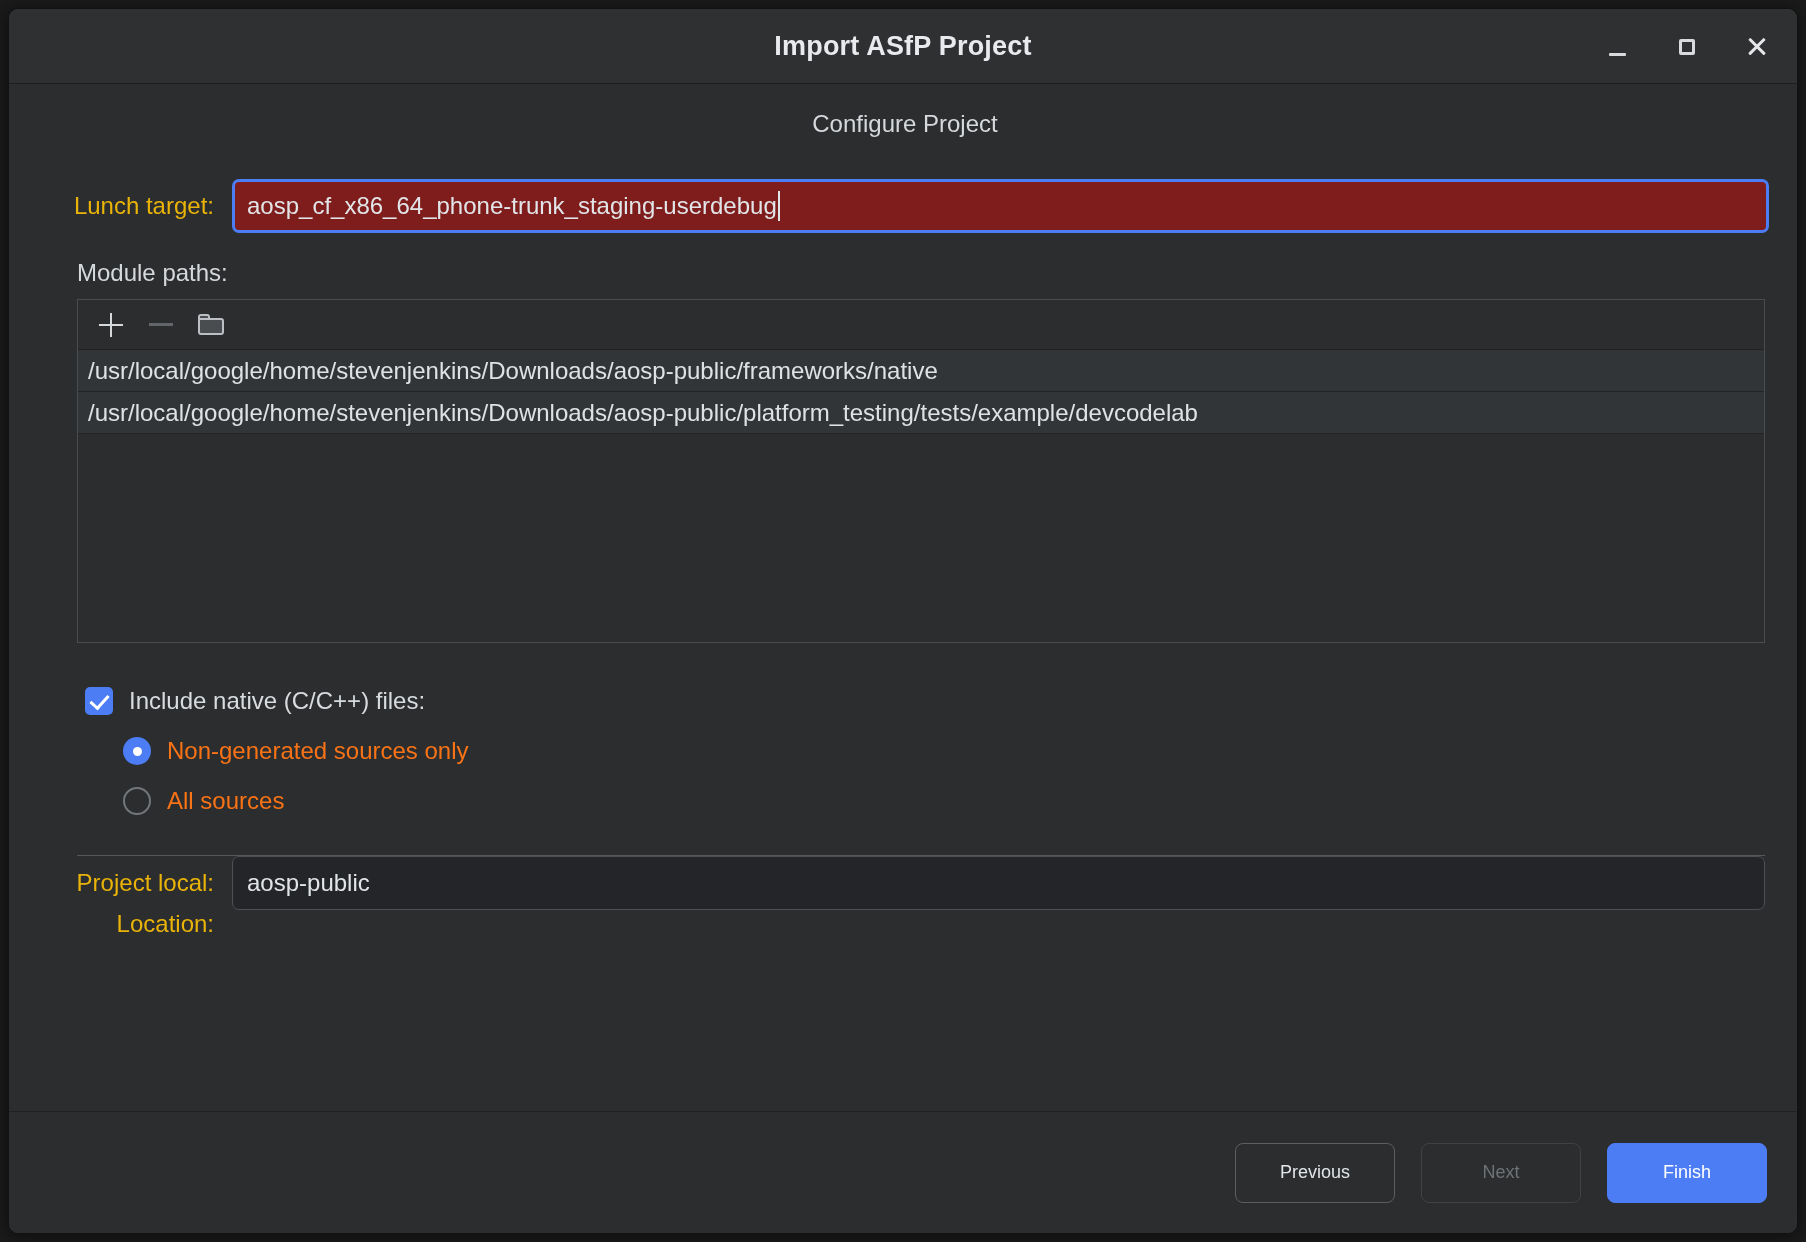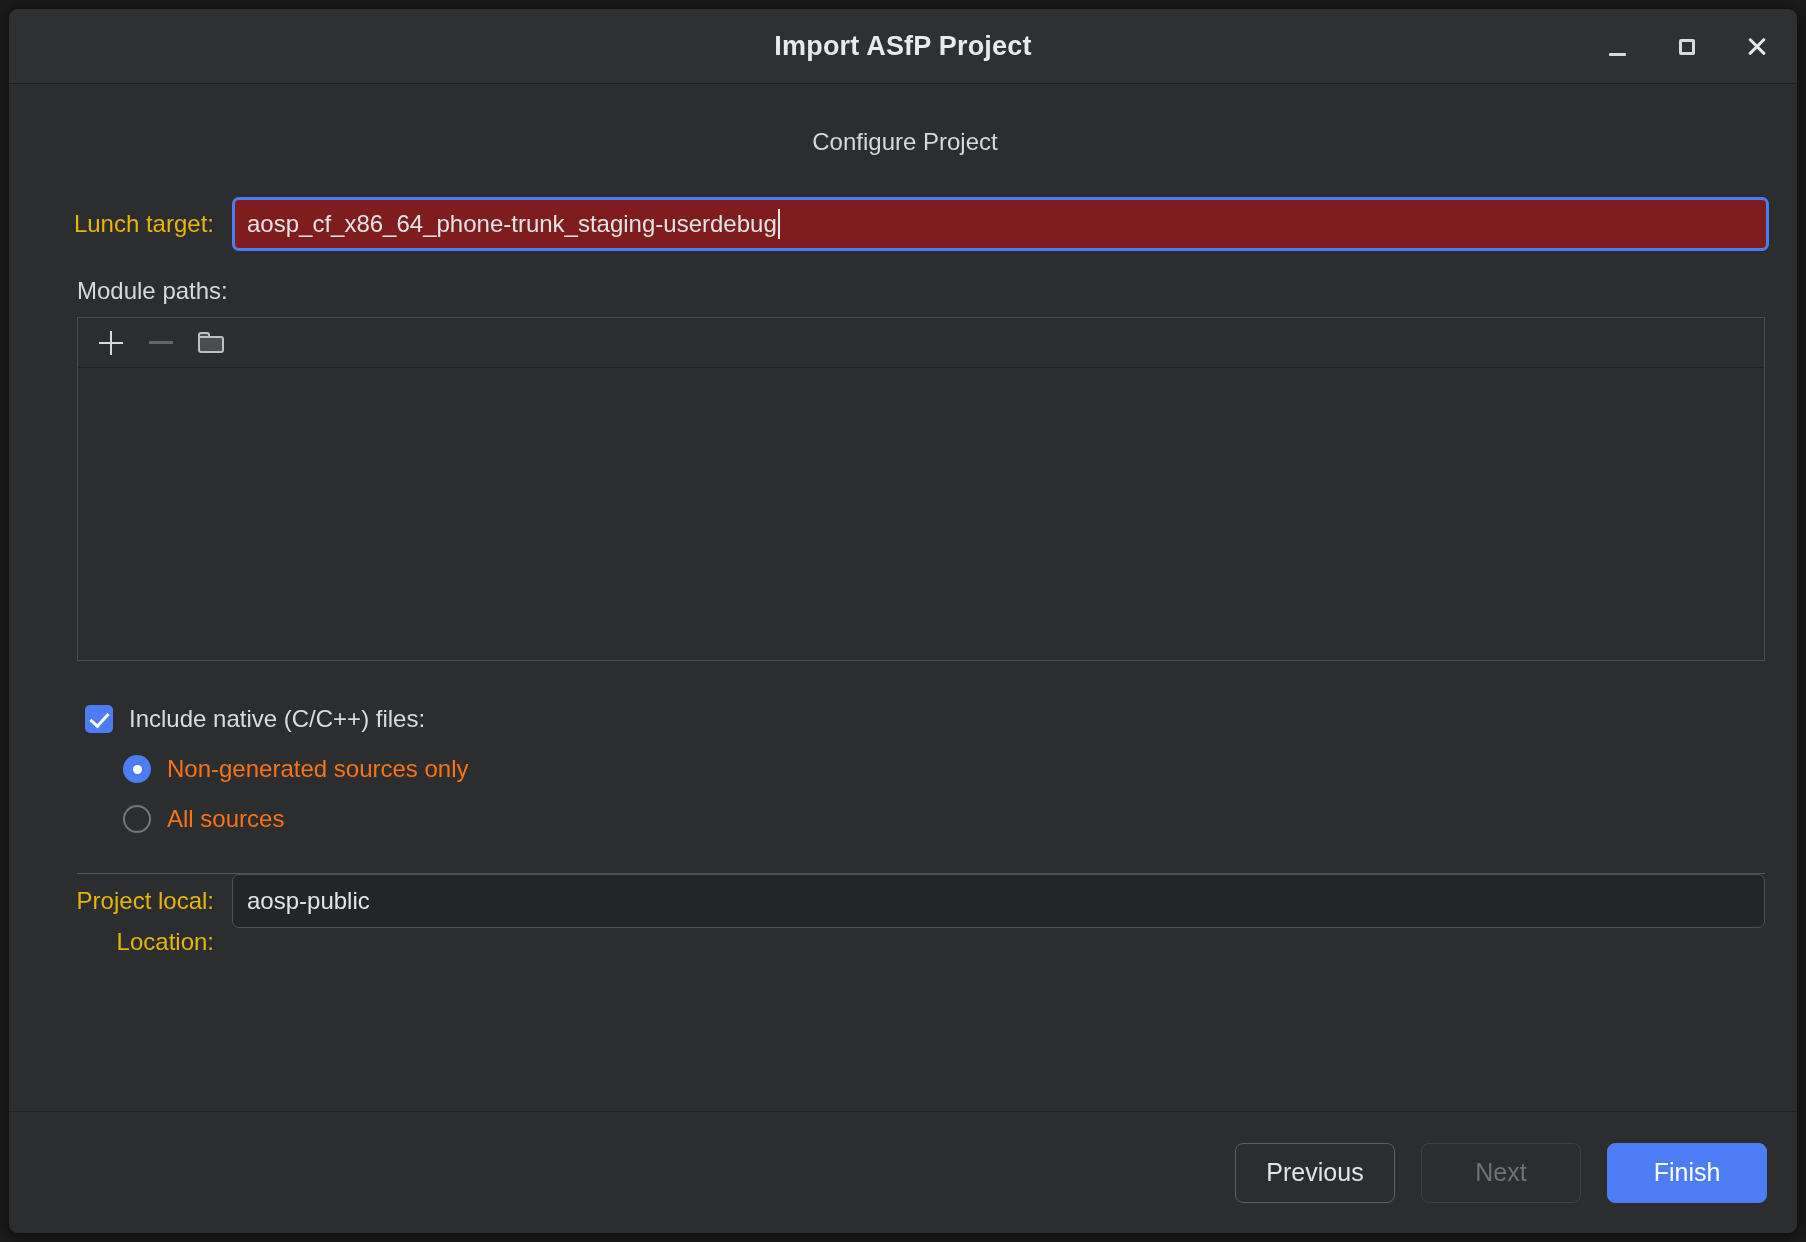--- a/index.html
+++ b/index.html
@@ -18,21 +18,20 @@
     top: 8px;
     width: 1790px;
     height: 1226px;
     background: #2b2d2f;
     border: 1px solid #111213;
     border-radius: 10px;
     overflow: hidden;
     display: flex;
     flex-direction: column;
     box-shadow: 0 2px 18px rgba(0,0,0,0.55);
-    gap: 18px;
   }
 
   
   .titlebar {
     position: relative;
     height: 75px;
     flex: 0 0 75px;
     background: #2e3032;
     border-bottom: 1px solid #1d1e20;
     display: flex;
@@ -297,21 +296,21 @@
     gap: 26px;
     padding-right: 30px;
   }
   .btn {
     min-width: 160px;
     height: 60px;
     border-radius: 8px;
     display: flex;
     align-items: center;
     justify-content: center;
-    font-size: 25px;
+    font-size: 18px;
     padding: 0 26px;
     cursor: pointer;
   }
   .btn.secondary {
     background: #2b2d2f;
     border: 1px solid #5b5f63;
     color: #e2e5e8;
   }
   .btn.disabled {
     background: #2b2d2f;
@@ -369,20 +368,24 @@
         <div class="tb-btn disabled">
           <div class="ic-minus"></div>
         </div>
         <div class="tb-btn">
           <div class="ic-folder solid">
             <div class="ftab"></div>
               <div class="fbody"></div>
           </div>
         </div>
       </div>
+      <div class="list-rows">
+        <div class="list-row">/usr/local/google/home/stevenjenkins/Downloads/aosp-public/frameworks/native</div>
+        <div class="list-row">/usr/local/google/home/stevenjenkins/Downloads/aosp-public/platform_testing/tests/example/devcodelab</div>
+      </div>
     </div>
 
     <div class="check-row">
       <div class="checkbox"></div>
       <div class="check-label">Include native (C/C++) files:</div>
     </div>
 
     <div class="radio-row">
       <div class="radio on"></div>
       <div class="radio-label">Non-generated sources only</div>

